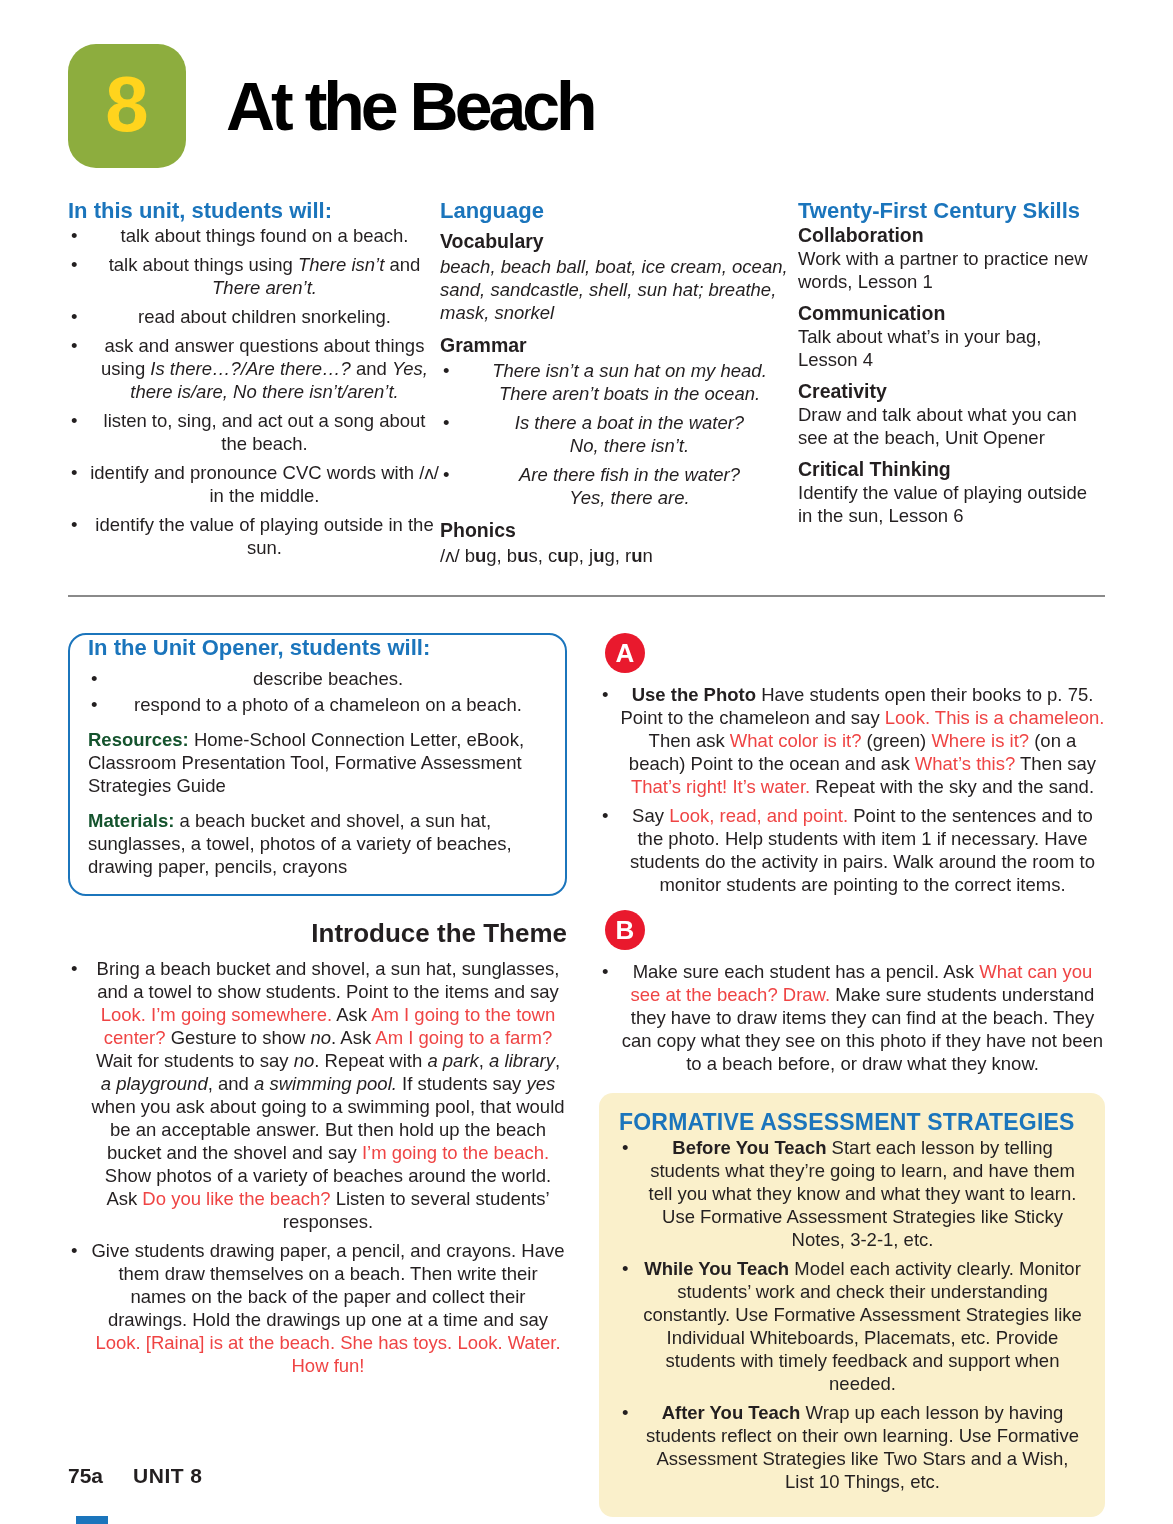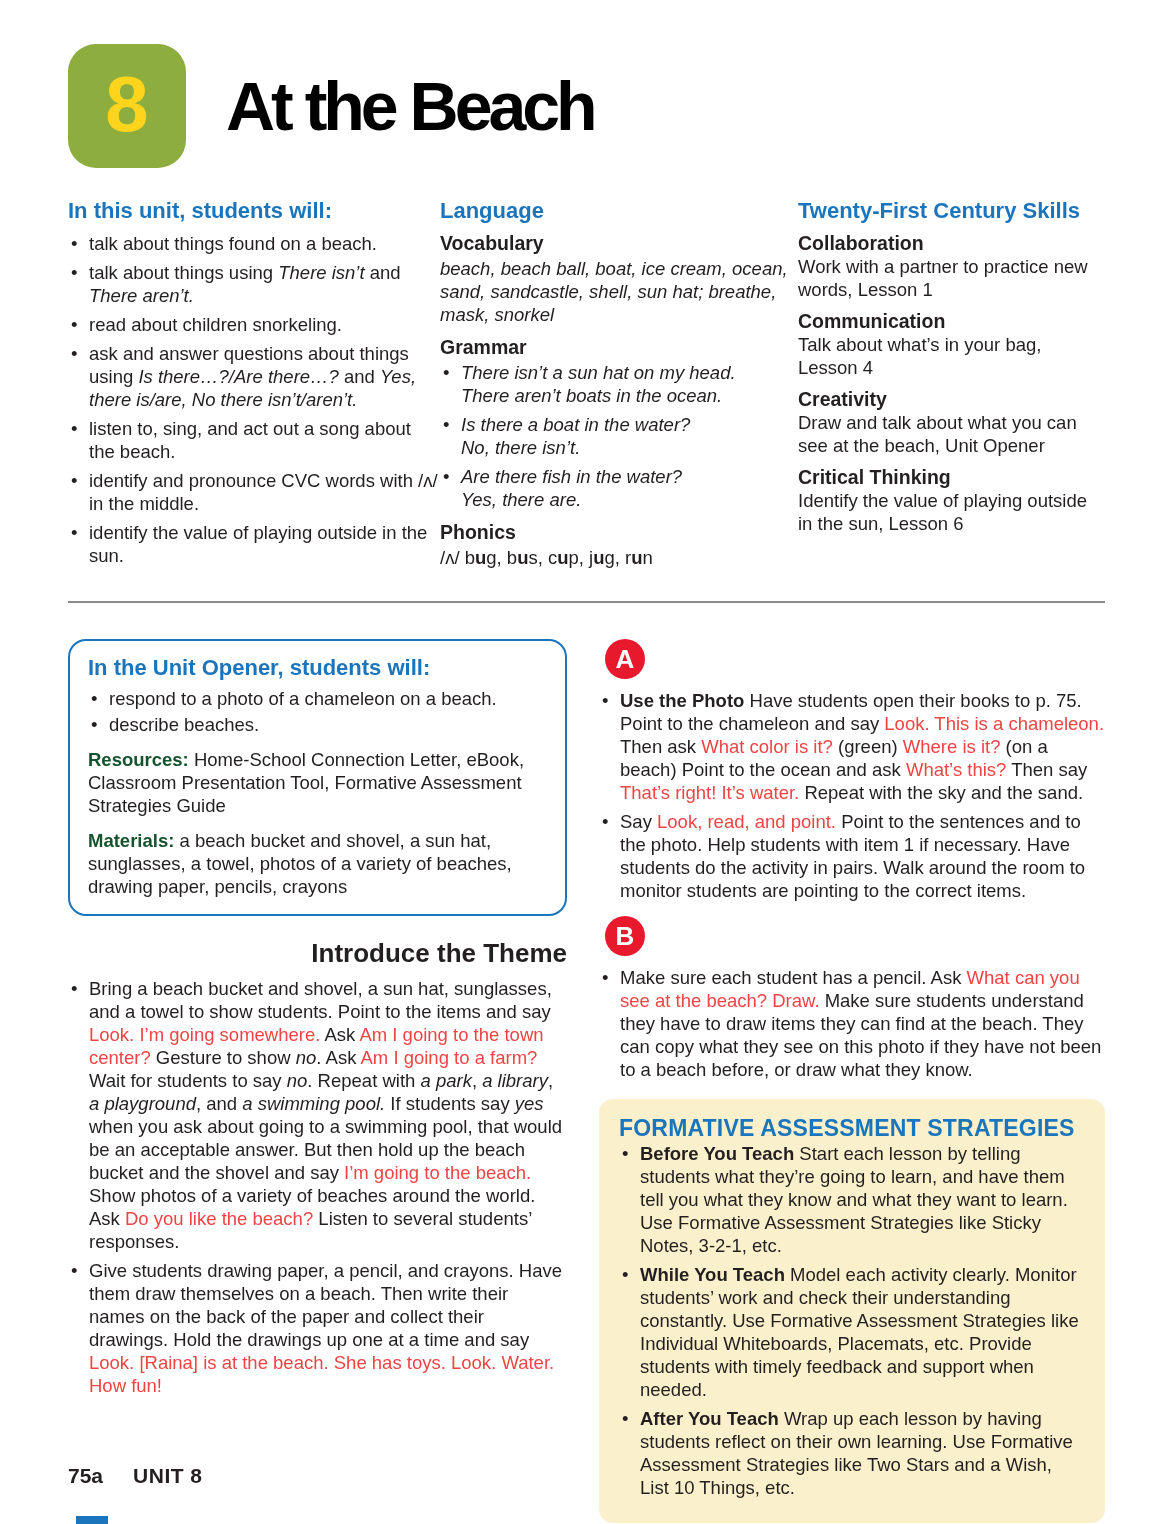--- a/index.html
+++ b/index.html
@@ -31,25 +31,25 @@
     margin-left: 40px;
     font-size: 68px; font-weight: bold; letter-spacing: -4px;
     color: #000000; line-height: 1;
   }
 
   
   .overview { display: flex; margin-top: 30px; }
   .col1 { width: 372px; flex: 0 0 auto; }
   .col2 { width: 358px; flex: 0 0 auto; margin-left: 0px; }
   .col3 { width: 307px; flex: 0 0 auto; }
-  h2.blue-head { color: #1b75bc; font-size: 22px; font-weight: bold; margin-bottom: 8px; }
+  h2.blue-head { color: #1b75bc; font-size: 22px; font-weight: bold; margin-bottom: 0; }
   .body-text, li { font-size: 18.5px; line-height: 23px; }
   h3.sub-head { font-size: 19.5px; font-weight: bold; margin-top: 6px; margin-bottom: 2px; }
 
-  ul { list-style: none; }
+  ul { list-style: none; text-align: center; }
   ul.bullets li { position: relative; padding-left: 21px; margin-bottom: 6px; }
   ul.bullets li::before { content: "\2022"; position: absolute; left: 3px; top: 0; }
 
   .italic { font-style: italic; }
   .s-i { font-style: italic; }
   .s-bi { color: #ef4444; }
   .s-b { font-weight: bold; }
 
   .skill-block { margin-bottom: 9px; }
   .skill-block .skill-label { font-size: 19.5px; font-weight: bold; }
@@ -59,21 +59,21 @@
   .divider { border: none; border-top: 2.5px solid #8a8a8a; margin-top: 28px; }
 
   
   .main { display: flex; margin-top: 36px; }
   .main-left { width: 499px; flex: 0 0 auto; }
   .main-right { width: 506px; flex: 0 0 auto; margin-left: 32px; }
 
   .opener-box {
     border: 2.5px solid #1b75bc;
     border-radius: 18px;
-    padding: 14px 18px 16px 18px;
+    padding: 0 18px 16px 18px;
   }
   .opener-box h2 { margin-bottom: 6px; }
   .opener-box ul.bullets li { margin-bottom: 3px; }
   .opener-box p { font-size: 18.5px; line-height: 23px; margin-top: 12px; }
   .blue-label { color: #14532d; font-weight: bold; }
 
   .theme-head { font-size: 26px; font-weight: bold; margin-top: 22px; margin-bottom: 8px; text-align: right; }
   .theme-list li { margin-bottom: 10px; }
 
   .act-badge {
@@ -164,22 +164,22 @@
   </div>
 
   <hr class="divider">
 
   <div class="main">
 
     <div class="main-left">
       <div class="opener-box">
         <h2 class="blue-head">In the Unit Opener, students will:</h2>
         <ul class="bullets">
+          <li><span>describe beaches.</span></li>
           <li><span>respond to a photo of a chameleon on a beach.</span></li>
-          <li><span>describe beaches.</span></li>
         </ul>
         <p><span class="blue-label">Resources:</span><span> Home-School Connection Letter, eBook, Classroom Presentation Tool, Formative Assessment Strategies Guide</span></p>
         <p><span class="blue-label">Materials:</span><span> a beach bucket and shovel, a sun hat, sunglasses, a towel, photos of a variety of beaches, drawing paper, pencils, crayons</span></p>
       </div>
 
       <h2 class="theme-head">Introduce the Theme</h2>
       <ul class="bullets theme-list">
         <li><span>Bring a beach bucket and shovel, a sun hat, sunglasses, and a towel to show students. Point to the items and say </span><span class="s-bi">Look. I’m going somewhere.</span><span> Ask </span><span class="s-bi">Am I going to the town center?</span><span> Gesture to show </span><span class="s-i">no</span><span>. Ask </span><span class="s-bi">Am I going to a farm?</span><span> Wait for students to say </span><span class="s-i">no</span><span>. Repeat with </span><span class="s-i">a park</span><span>, </span><span class="s-i">a library</span><span>, </span><span class="s-i">a playground</span><span>, and </span><span class="s-i">a swimming pool.</span><span> If students say </span><span class="s-i">yes</span><span> when you ask about going to a swimming pool, that would be an acceptable answer. But then hold up the beach bucket and the shovel and say </span><span class="s-bi">I’m going to the beach.</span><span> Show photos of a variety of beaches around the world. Ask </span><span class="s-bi">Do you like the beach?</span><span> Listen to several students’ responses.</span></li>
         <li><span>Give students drawing paper, a pencil, and crayons. Have them draw themselves on a beach. Then write their names on the back of the paper and collect their drawings. Hold the drawings up one at a time and say </span><span class="s-bi">Look. [Raina] is at the beach. She has toys. Look. Water. How fun!</span></li>
       </ul>

